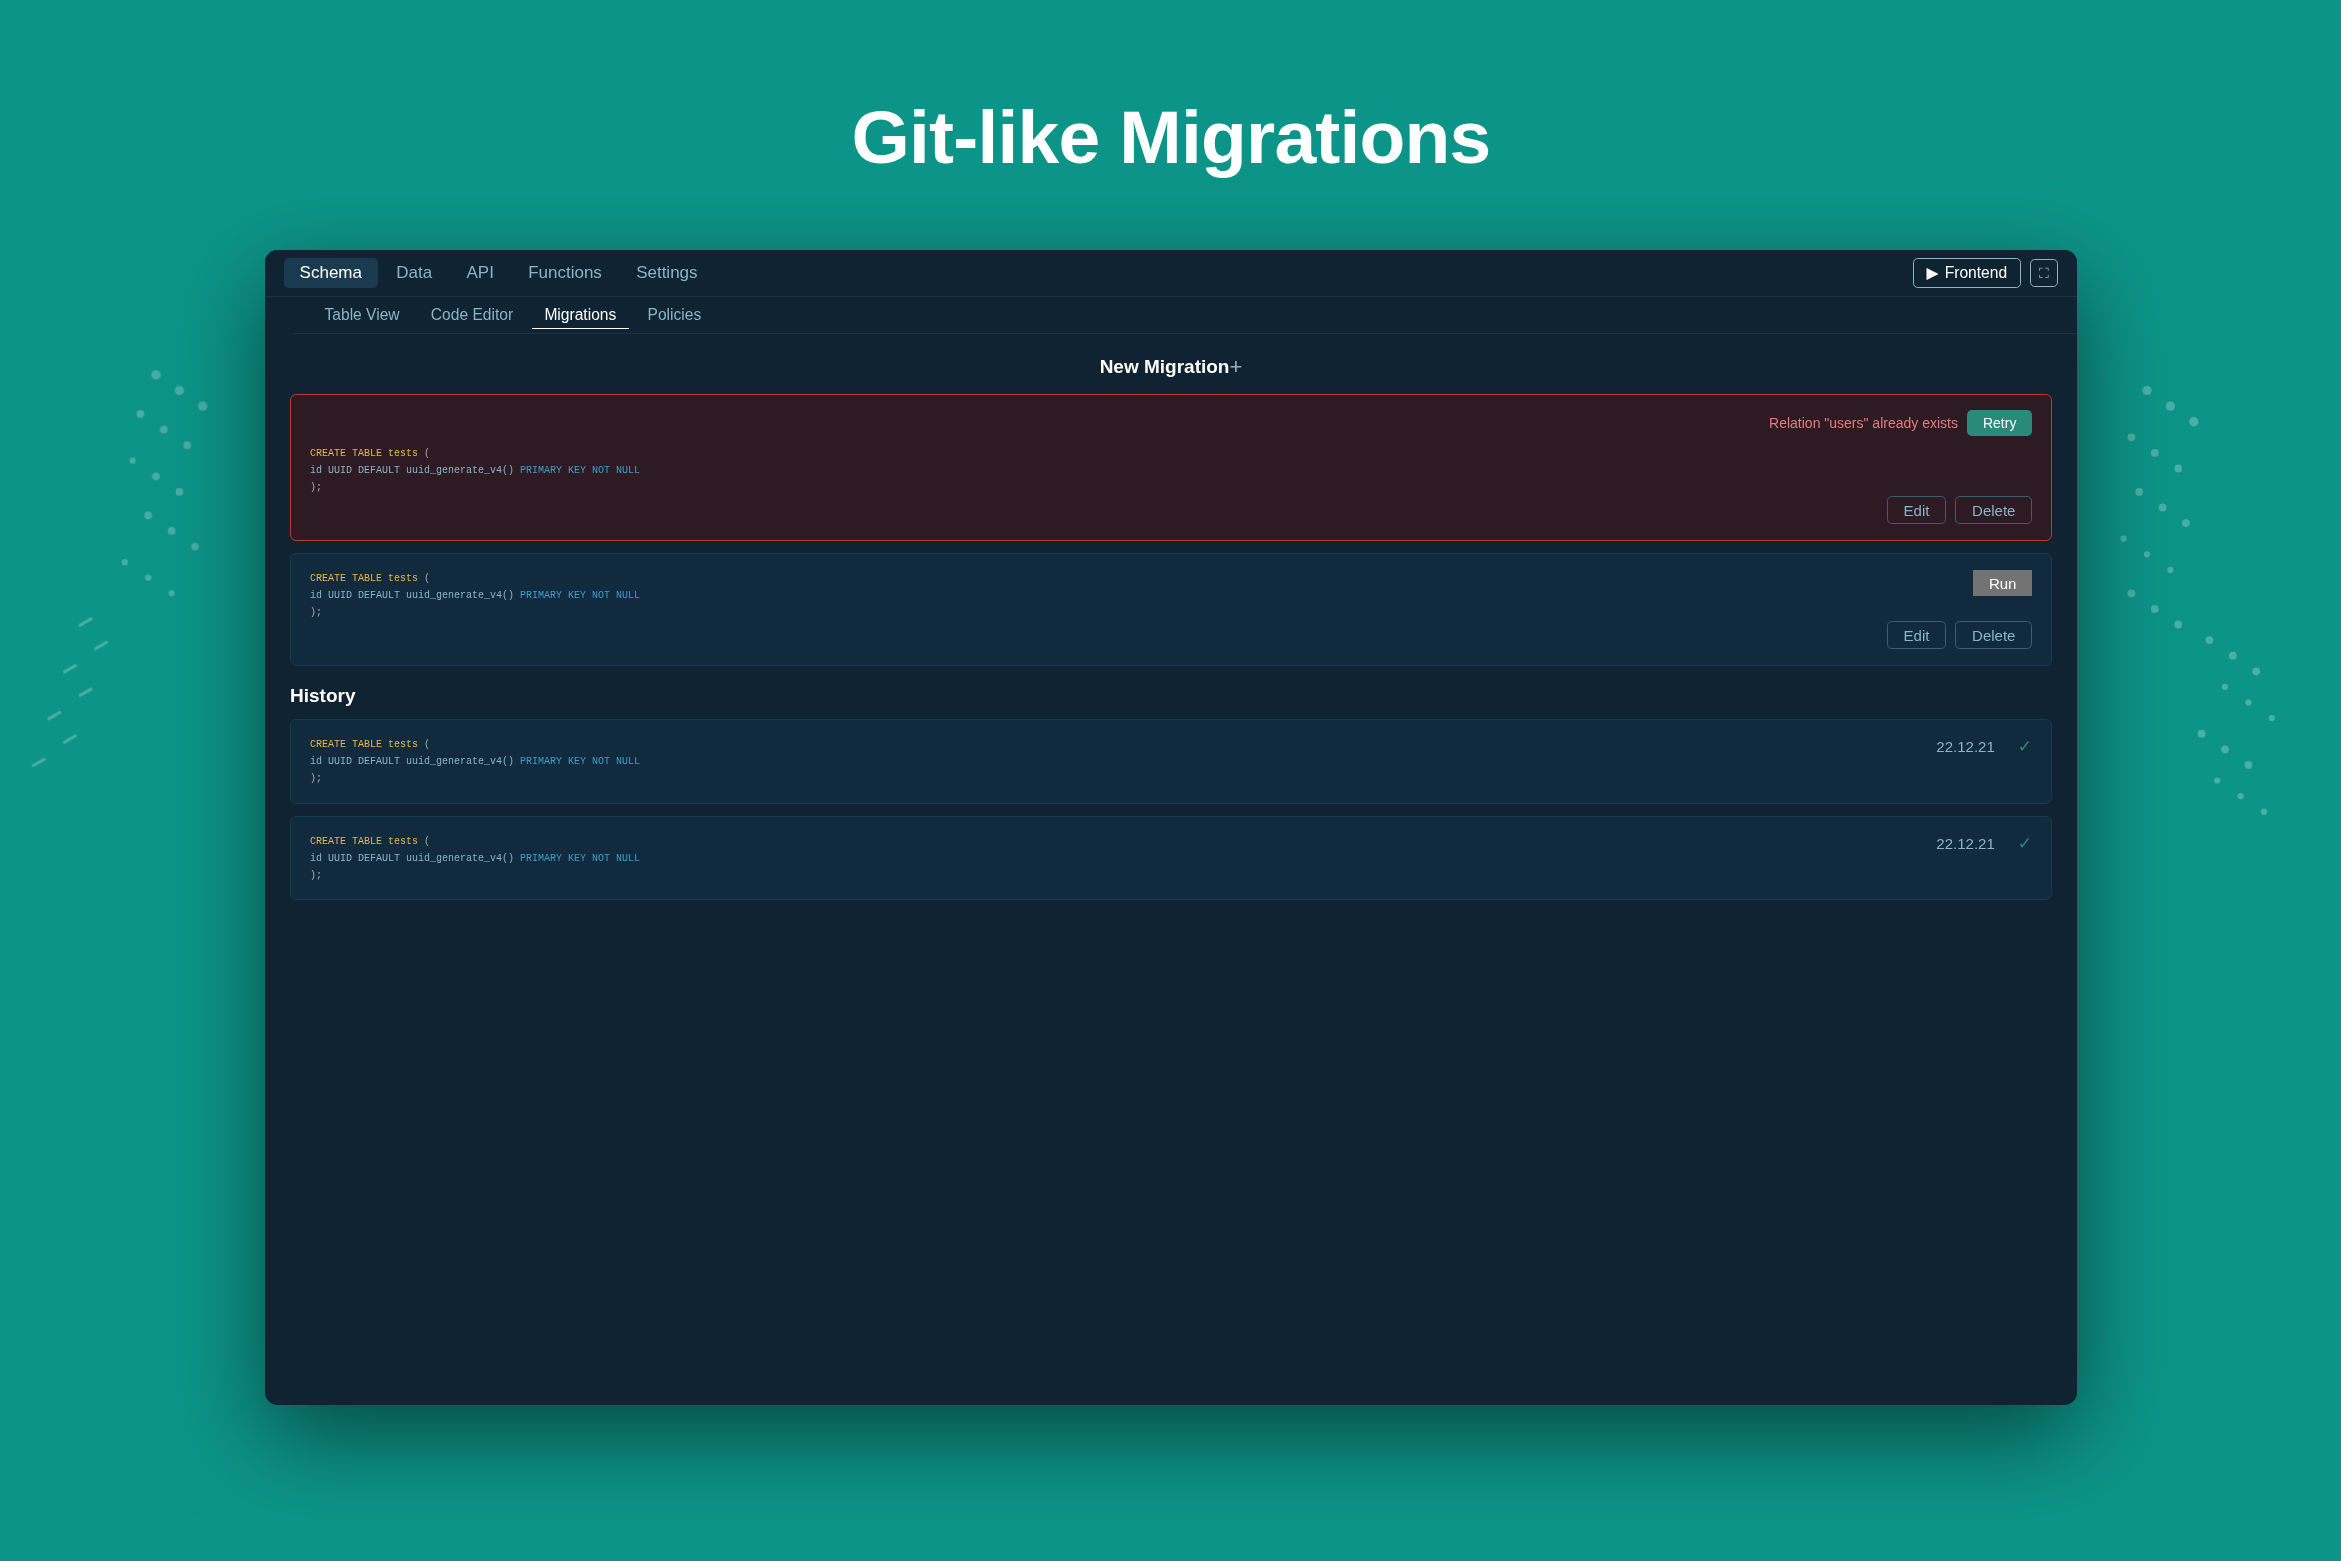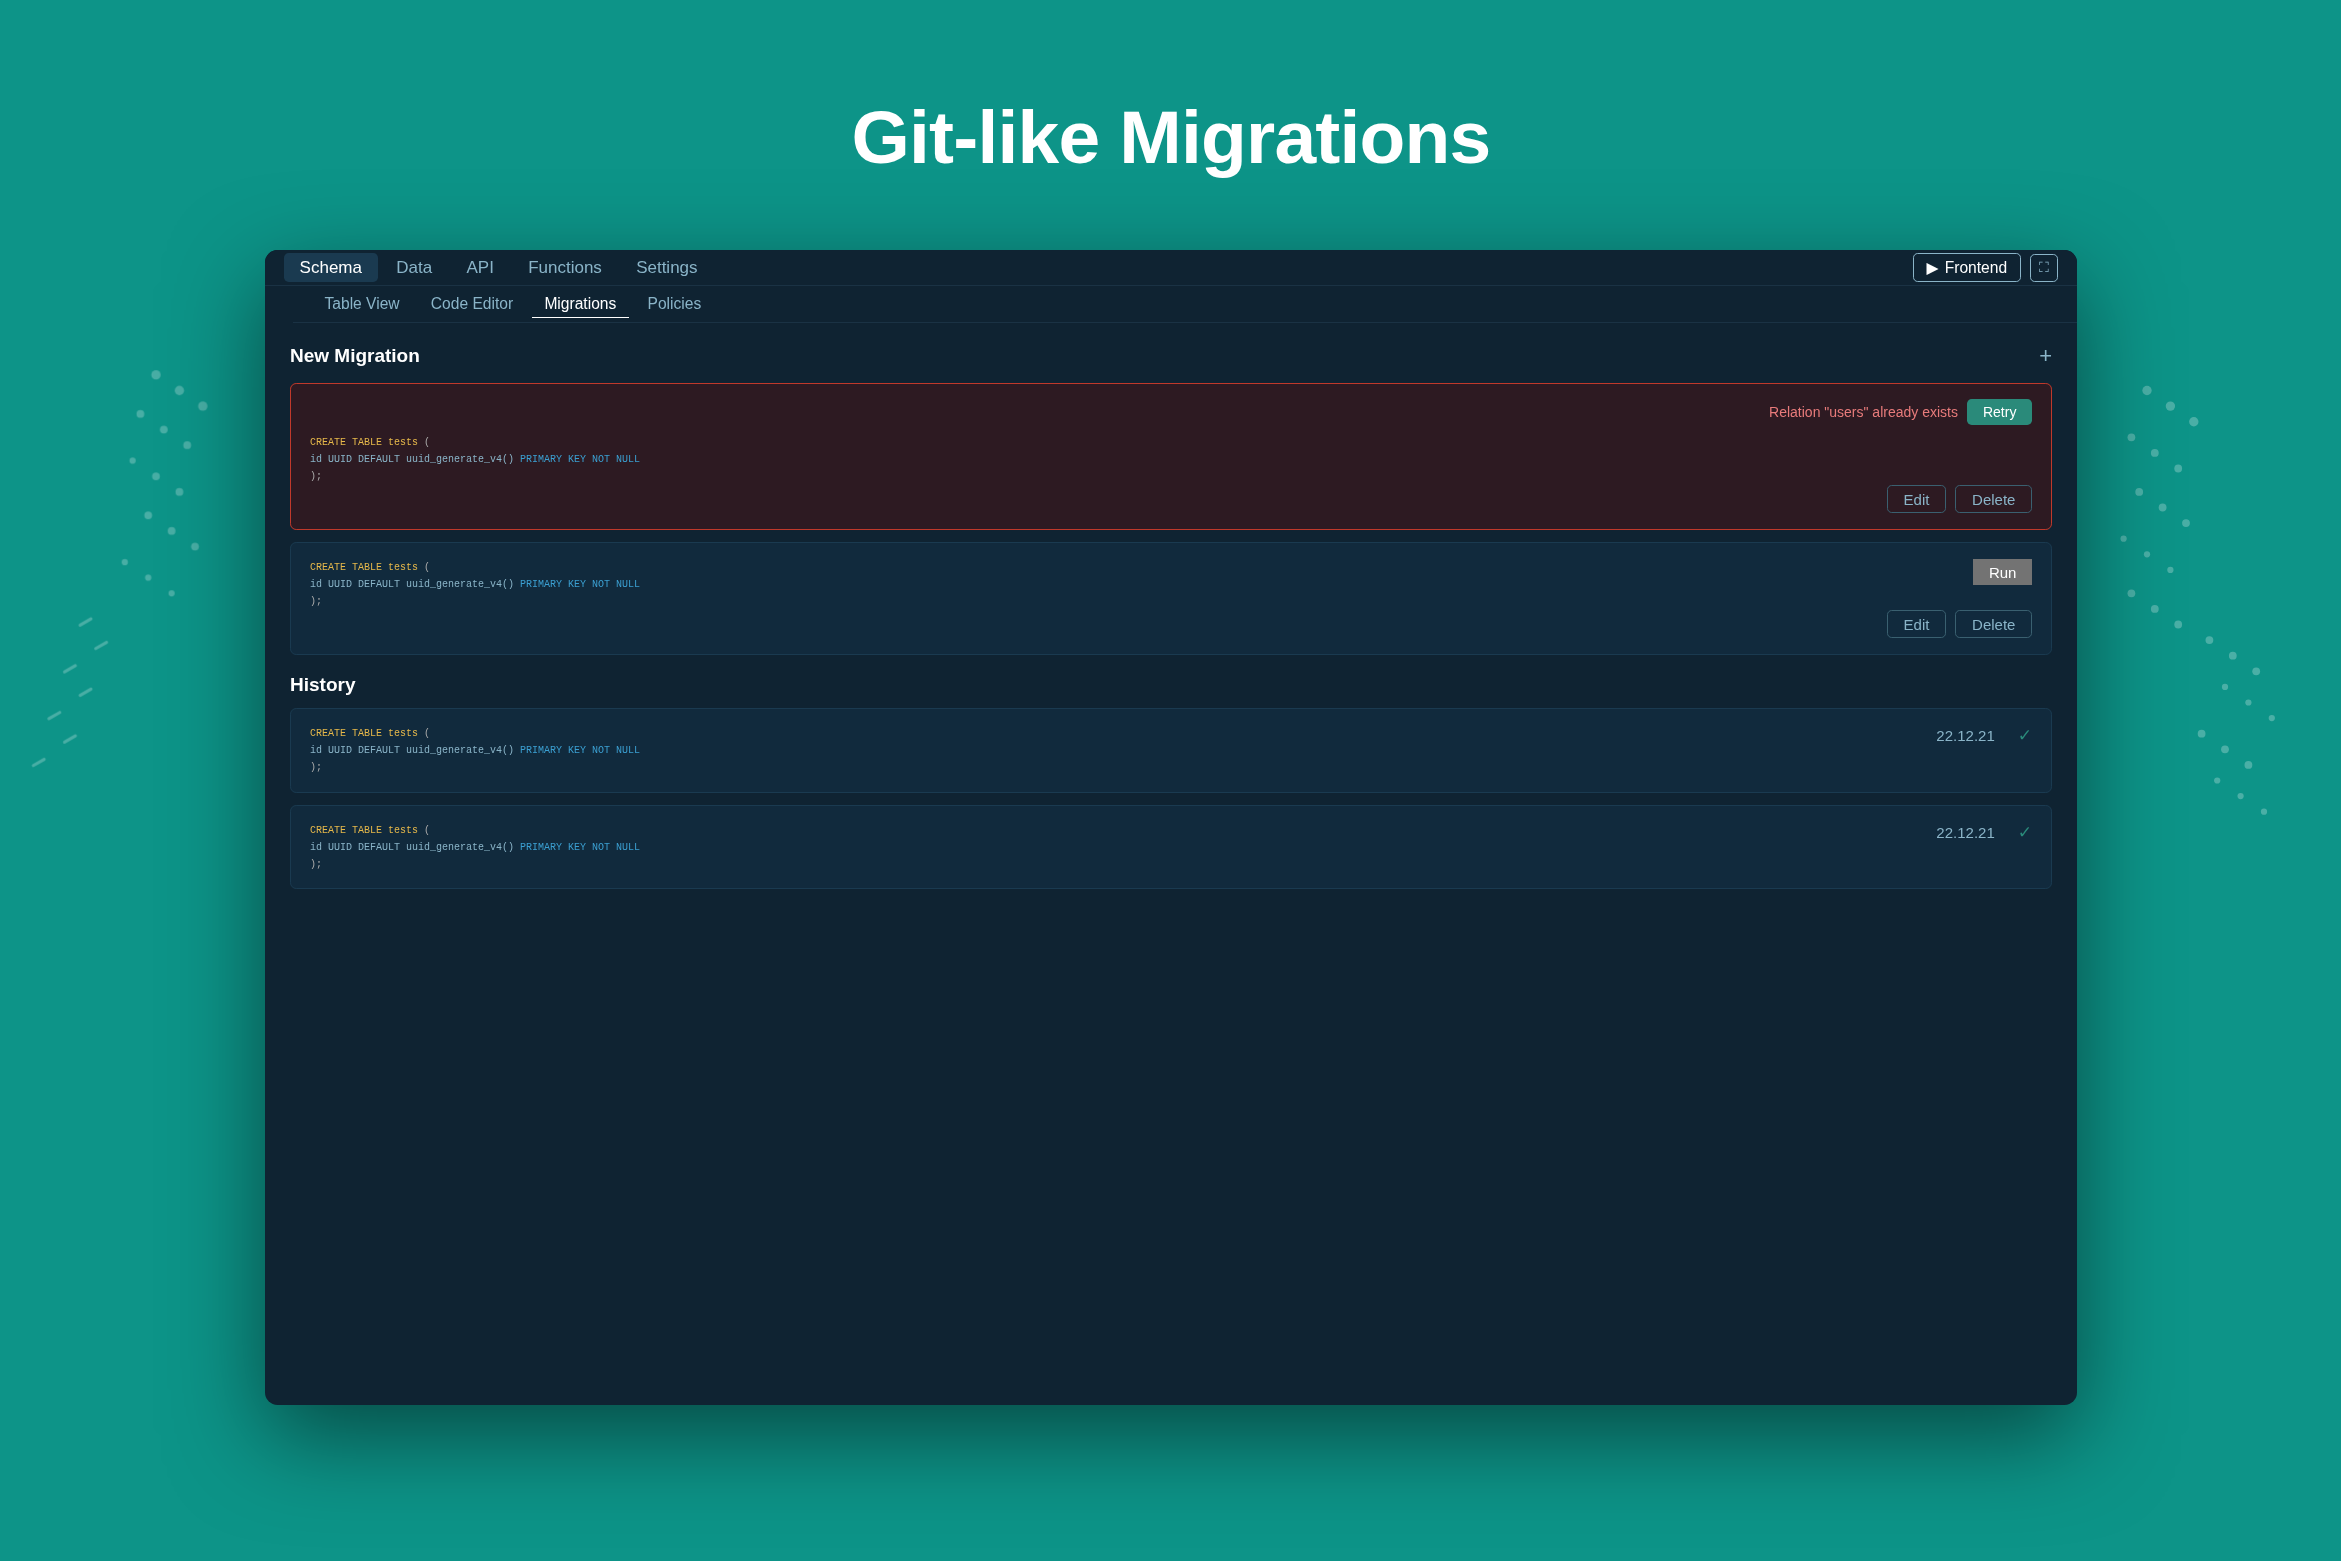--- a/index.html
+++ b/index.html
@@ -36,21 +36,21 @@
       overflow: hidden;
       box-shadow: 0 31px 94px rgba(0,0,0,0.5);
     }
 
     
     .top-nav {
       display: flex;
       align-items: center;
       background: #0f2332;
       padding: 0 19px;
-      height: 36px;
+      height: 47px;
       border-bottom: 0.8px solid #1a3244;
     }
 
     .top-nav-tabs {
       display: flex;
       gap: 3.1px;
       flex: 1;
     }
 
     .nav-tab {
@@ -127,21 +127,21 @@
     .content {
       padding: 22px 25px;
       overflow-y: auto;
       height: calc(100% - 81px);
     }
 
     
     .section-header {
       display: flex;
       align-items: center;
-      justify-content: space-between;
+      justify-content: center;
       margin-bottom: 15.6px;
     }
 
     .section-title {
       color: white;
       font-size: 19px;
       font-weight: 600;
     }
 
     .add-btn {

